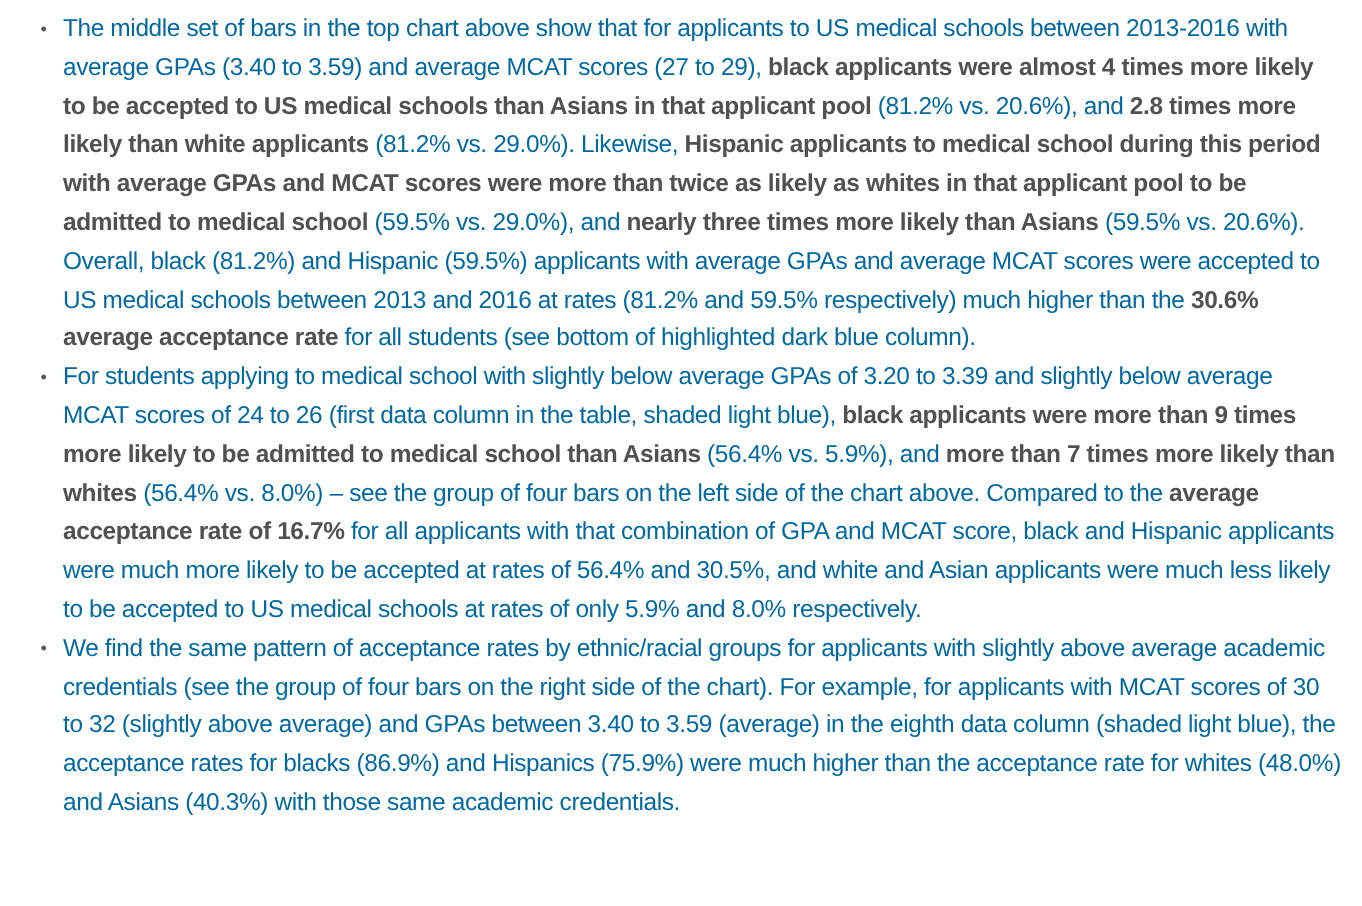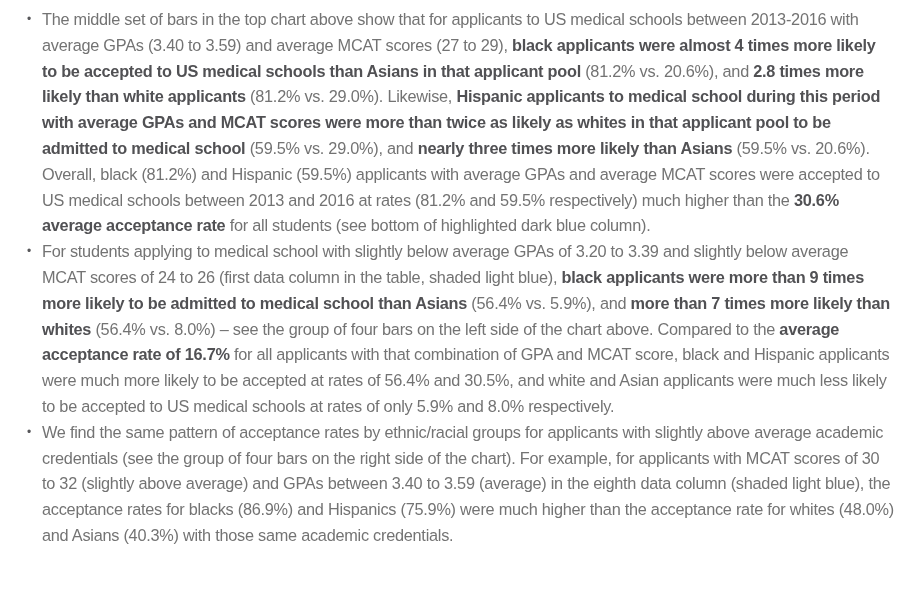--- a/index.html
+++ b/index.html
@@ -35,21 +35,21 @@
     text-align: center;
     font-size: 12px;
     line-height: 25.8px;
     color: #57575a;
     user-select: none;
   }
   p.bullet-text {
     flex: 1;
     margin: 0;
   }
-  span.seg { color: #737373; }
+  span.seg { color: #0369a1; }
   span.seg.bold {
     font-weight: 700;
     color: #515154;
   }
 </style>
 </head>
 <body>
 
 <main data-name="document">
   <ul data-name="bullet-list">

